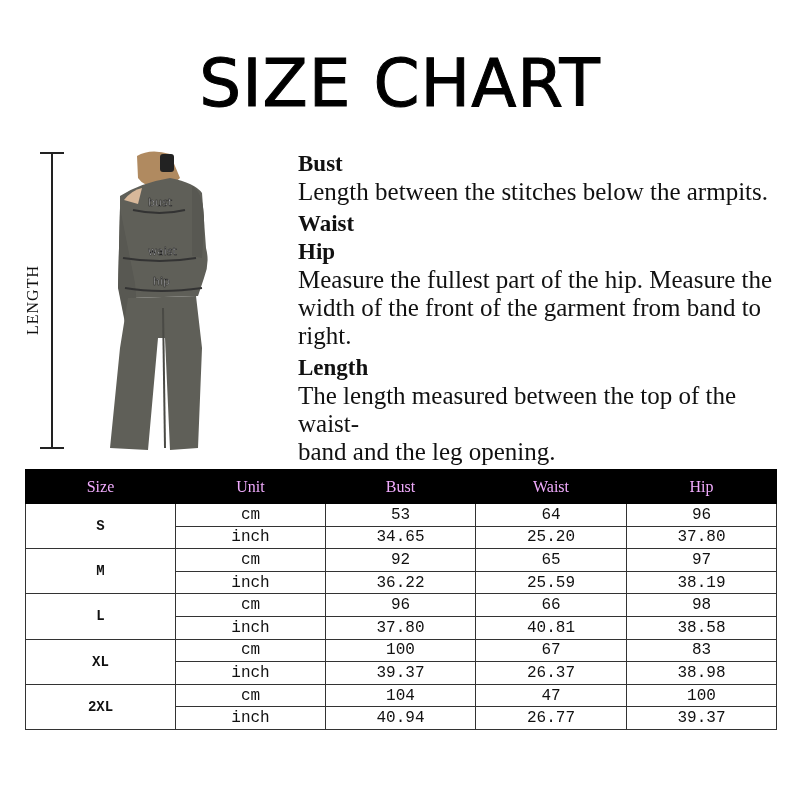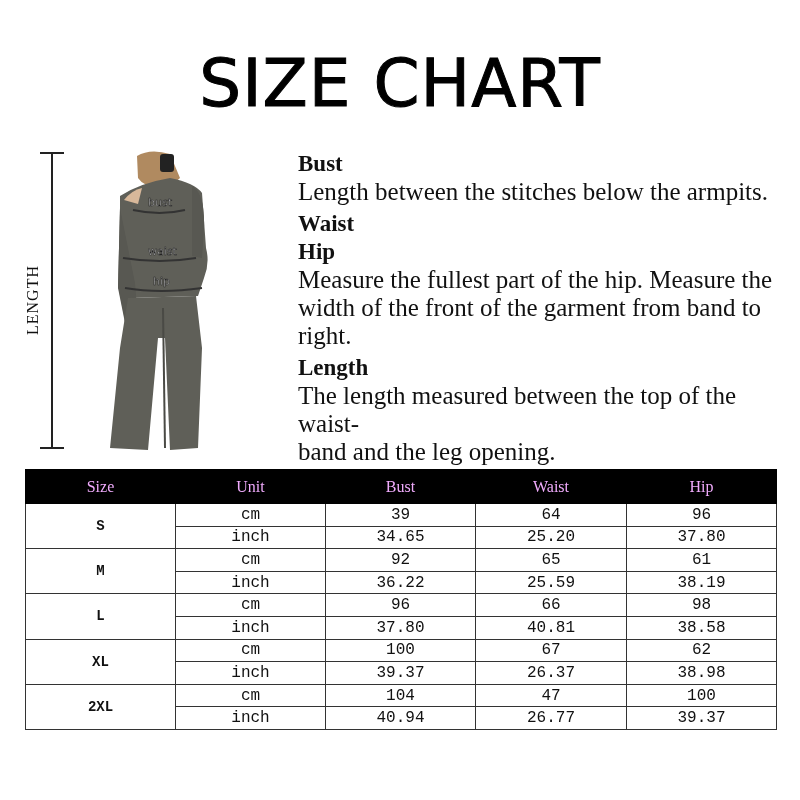--- a/index.html
+++ b/index.html
@@ -75,36 +75,36 @@
       <th>Unit</th>
       <th>Bust</th>
       <th>Waist</th>
       <th>Hip</th>
     </tr>
   </thead>
   <tbody>
     <tr>
       <td rowspan="2" class="sz">S</td>
       <td>cm</td>
-      <td>39</td>
+      <td>53</td>
       <td>64</td>
       <td>96</td>
     </tr>
     <tr>
       <td>inch</td>
       <td>34.65</td>
       <td>25.20</td>
       <td>37.80</td>
     </tr>
     <tr>
       <td rowspan="2" class="sz">M</td>
       <td>cm</td>
       <td>92</td>
       <td>65</td>
-      <td>61</td>
+      <td>97</td>
     </tr>
     <tr>
       <td>inch</td>
       <td>36.22</td>
       <td>25.59</td>
       <td>38.19</td>
     </tr>
     <tr>
       <td rowspan="2" class="sz">L</td>
       <td>cm</td>
@@ -116,21 +116,21 @@
       <td>inch</td>
       <td>37.80</td>
       <td>40.81</td>
       <td>38.58</td>
     </tr>
     <tr>
       <td rowspan="2" class="sz">XL</td>
       <td>cm</td>
       <td>100</td>
       <td>67</td>
-      <td>62</td>
+      <td>83</td>
     </tr>
     <tr>
       <td>inch</td>
       <td>39.37</td>
       <td>26.37</td>
       <td>38.98</td>
     </tr>
     <tr>
       <td rowspan="2" class="sz">2XL</td>
       <td>cm</td>

